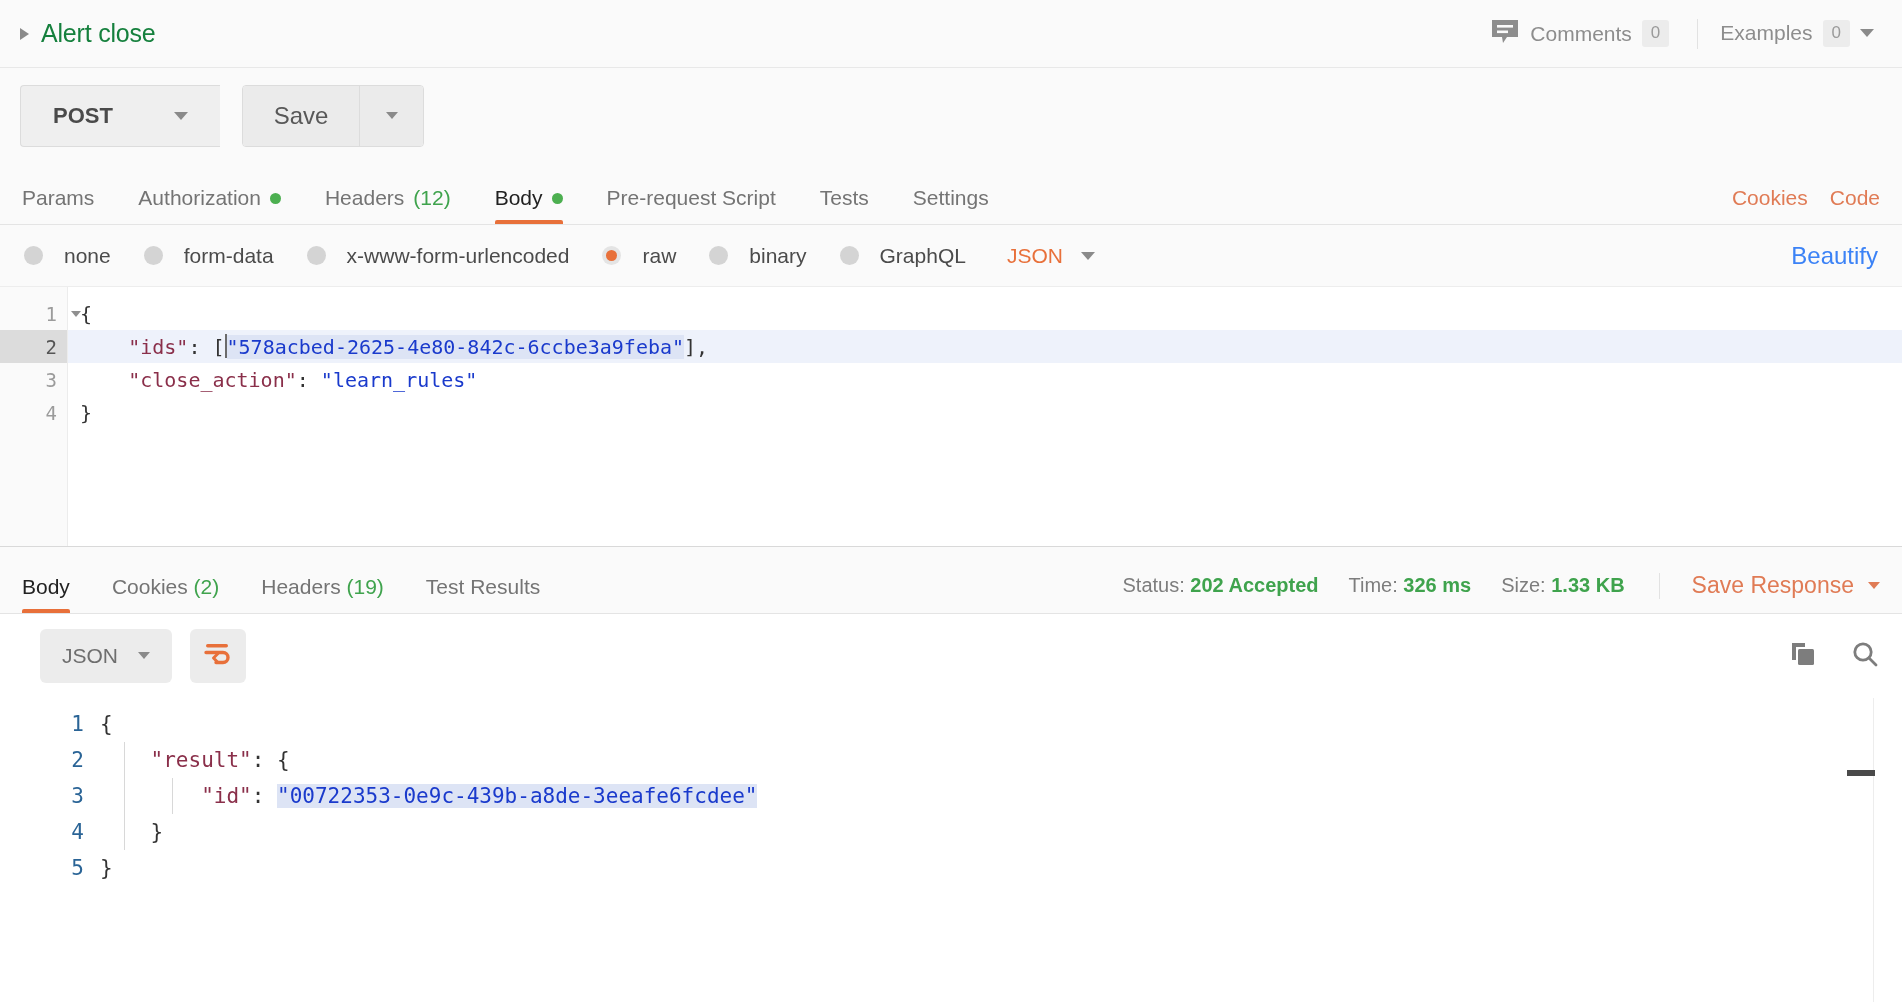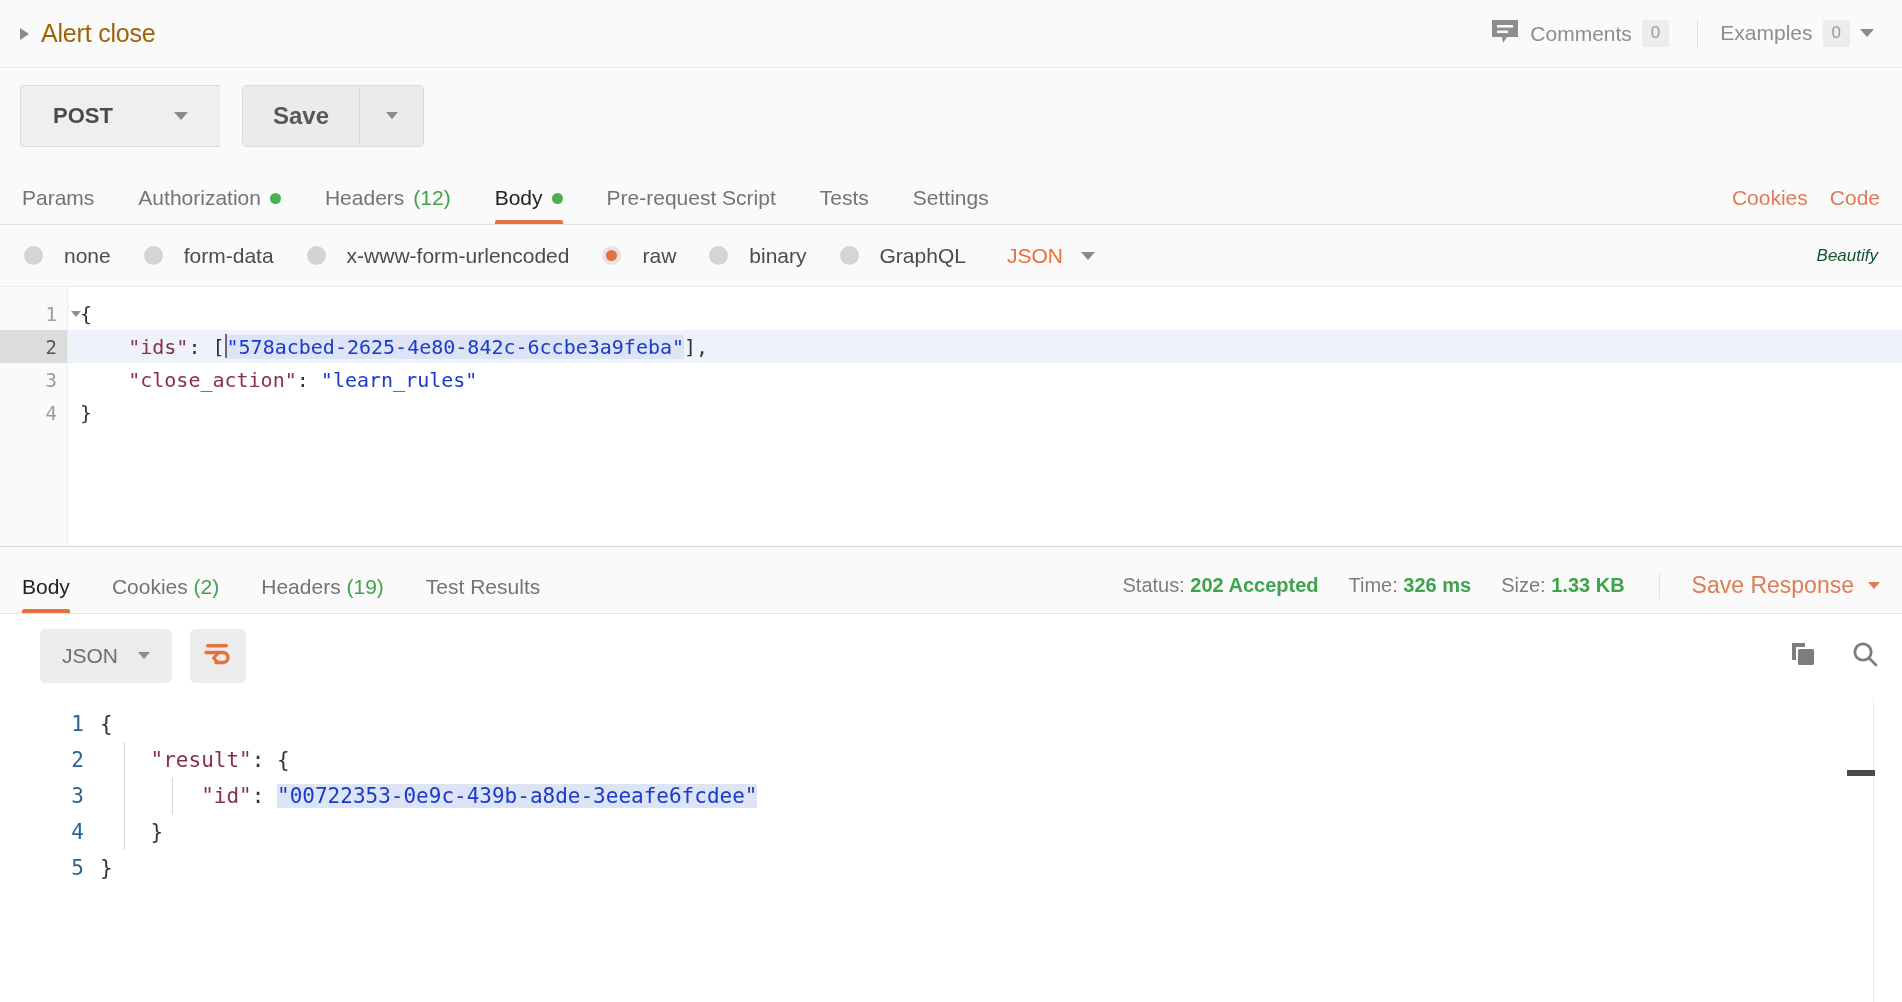--- a/index.html
+++ b/index.html
@@ -29,21 +29,21 @@
   .req-title-wrap { display: flex; align-items: center; gap: 12px; }
   .caret-right {
     width: 0; height: 0;
     border-left: 9px solid #8a8a8a;
     border-top: 6px solid transparent;
     border-bottom: 6px solid transparent;
     display: block;
   }
   .req-title {
     font-size: 25px;
-    color: #a16207;
+    color: #15803d;
     font-weight: 400;
     letter-spacing: -0.2px;
   }
   .titlebar-right {
     margin-left: auto;
     display: flex; align-items: center;
   }
   .comments-btn {
     display: flex; align-items: center; gap: 10px;
     padding: 6px 10px;
@@ -141,21 +141,21 @@
     display: flex; align-items: stretch;
     margin-left: 22px;
     border: 1px solid #dcdcdc;
     border-radius: 4px;
     overflow: hidden;
   }
   .save-btn {
     background: #ebebeb;
     color: #585858;
     font-size: 24px;
-    font-weight: 700;
+    font-weight: 400;
     width: 116px; height: 60px;
     display: flex; align-items: center; justify-content: center;
     cursor: pointer;
   }
   .save-caret {
     background: #ebebeb;
     width: 64px; height: 60px;
     display: flex; align-items: center; justify-content: center;
     border-left: 1px solid #dcdcdc;
     cursor: pointer;
@@ -236,24 +236,23 @@
     background: #e8703a;
   }
   .json-select {
     display: flex; align-items: center; gap: 18px;
     margin-left: 8px;
     cursor: pointer;
   }
   .json-label { font-size: 21px; color: #e8703a; }
   .beautify {
     margin-left: auto;
-    font-size: 17px;
-    color: #14532d;
-    cursor: pointer;
-    font-style: italic;
+    font-size: 24px;
+    color: #3b82f6;
+    cursor: pointer;
   }
 
   
   .req-editor {
     flex: 1 1 auto;
     background: #fff;
     display: flex;
     position: relative;
     overflow: hidden;
     min-height: 0;

